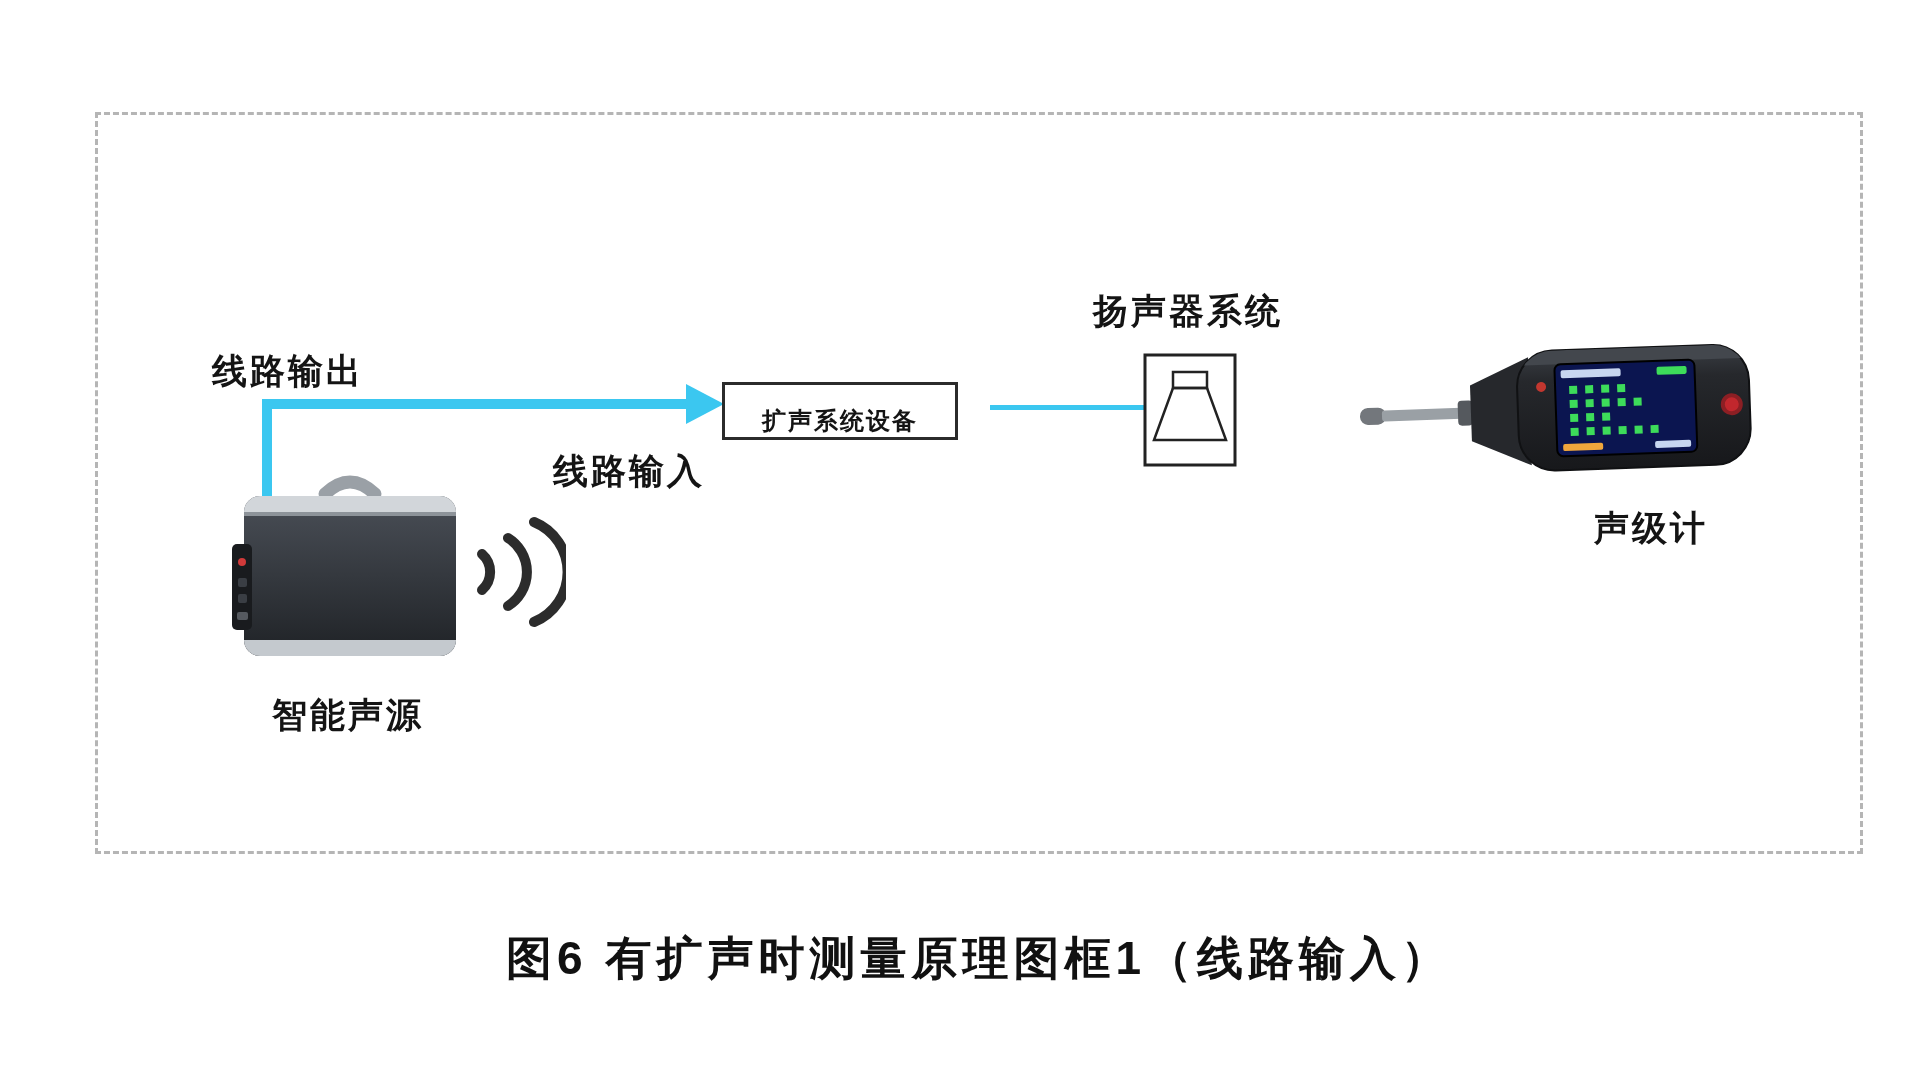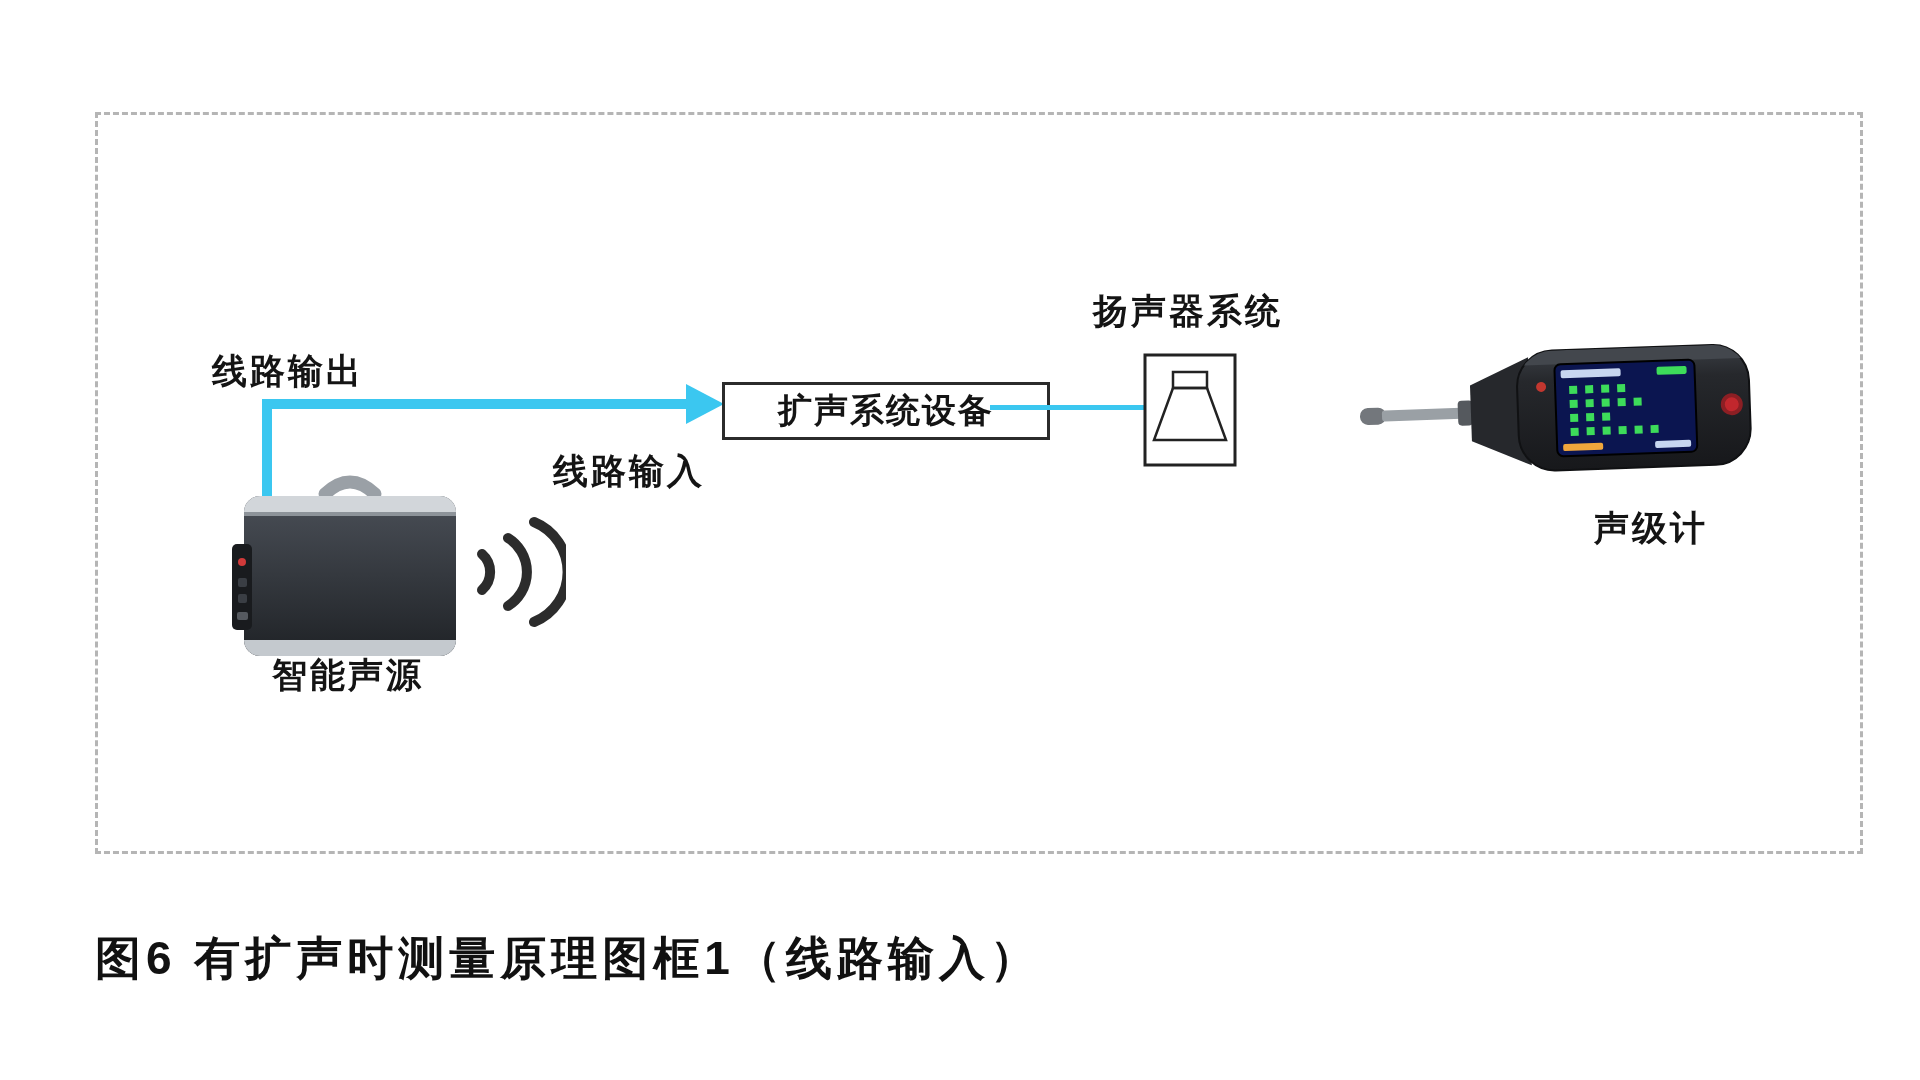--- a/index.html
+++ b/index.html
@@ -40,30 +40,30 @@
     width:0;height:0;
     border-top:20px solid transparent;
     border-bottom:20px solid transparent;
     border-left:38px solid #3bc7f0;
   }
   .conn-thin{
     position:absolute;left:990px;top:405px;width:154px;height:5px;
     background:#3bc7f0;
   }
   .pa-box{
-    position:absolute;left:722px;top:382px;width:328px;height:58px;
+    position:absolute;left:722px;top:382px;width:236px;height:58px;
     border:3px solid #2b2b2b;
     box-sizing:border-box;
     background:#ffffff;
-    display:flex;align-items:center;justify-content:center;
-    font-size:34px;font-weight:600;letter-spacing:2px;
+    display:flex;align-items:flex-end;justify-content:center;
+    font-size:24px;font-weight:600;letter-spacing:2px;
   }
   .caption{
     position:absolute;left:95px;top:928px;width:1768px;
-    text-align:left;
+    text-align:center;
     font-size:46px;font-weight:700;letter-spacing:5px;
     color:#111111;
   }
   .svg-abs{position:absolute;}
 </style>
 </head>
 <body>
 
 <div class="canvas">
 
@@ -177,17 +177,17 @@
   </svg>
 
   <svg class="svg-abs" style="left:466px;top:510px;" width="100" height="122" viewBox="0 0 100 122">
     <g fill="none" stroke="#2c2c2c" stroke-width="10" stroke-linecap="round">
       <path d="M16,44 A24,24 0 0 1 16,80"></path>
       <path d="M42,28 A40,40 0 0 1 42,96"></path>
       <path d="M68,12 A54,54 0 0 1 68,112"></path>
     </g>
   </svg>
 
-  <div class="lbl" style="left:272px;top:652px;">智能声源</div>
+  <div class="lbl" style="left:272px;top:692px;">智能声源</div>
 
   <div class="caption">图6 有扩声时测量原理图框1（线路输入）</div>
 
 </div>
 
 </body></html>

